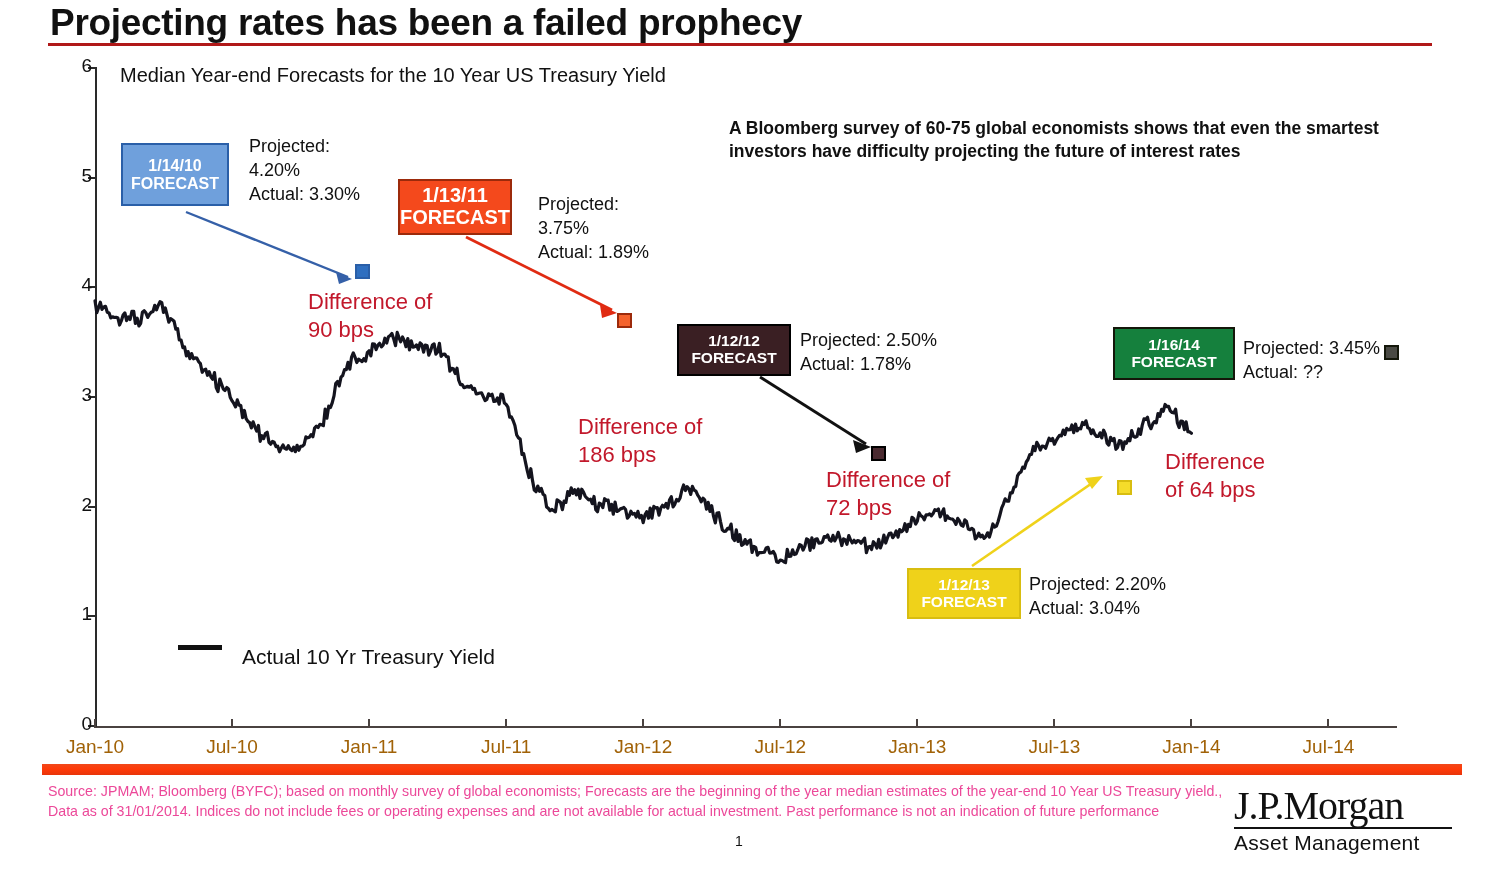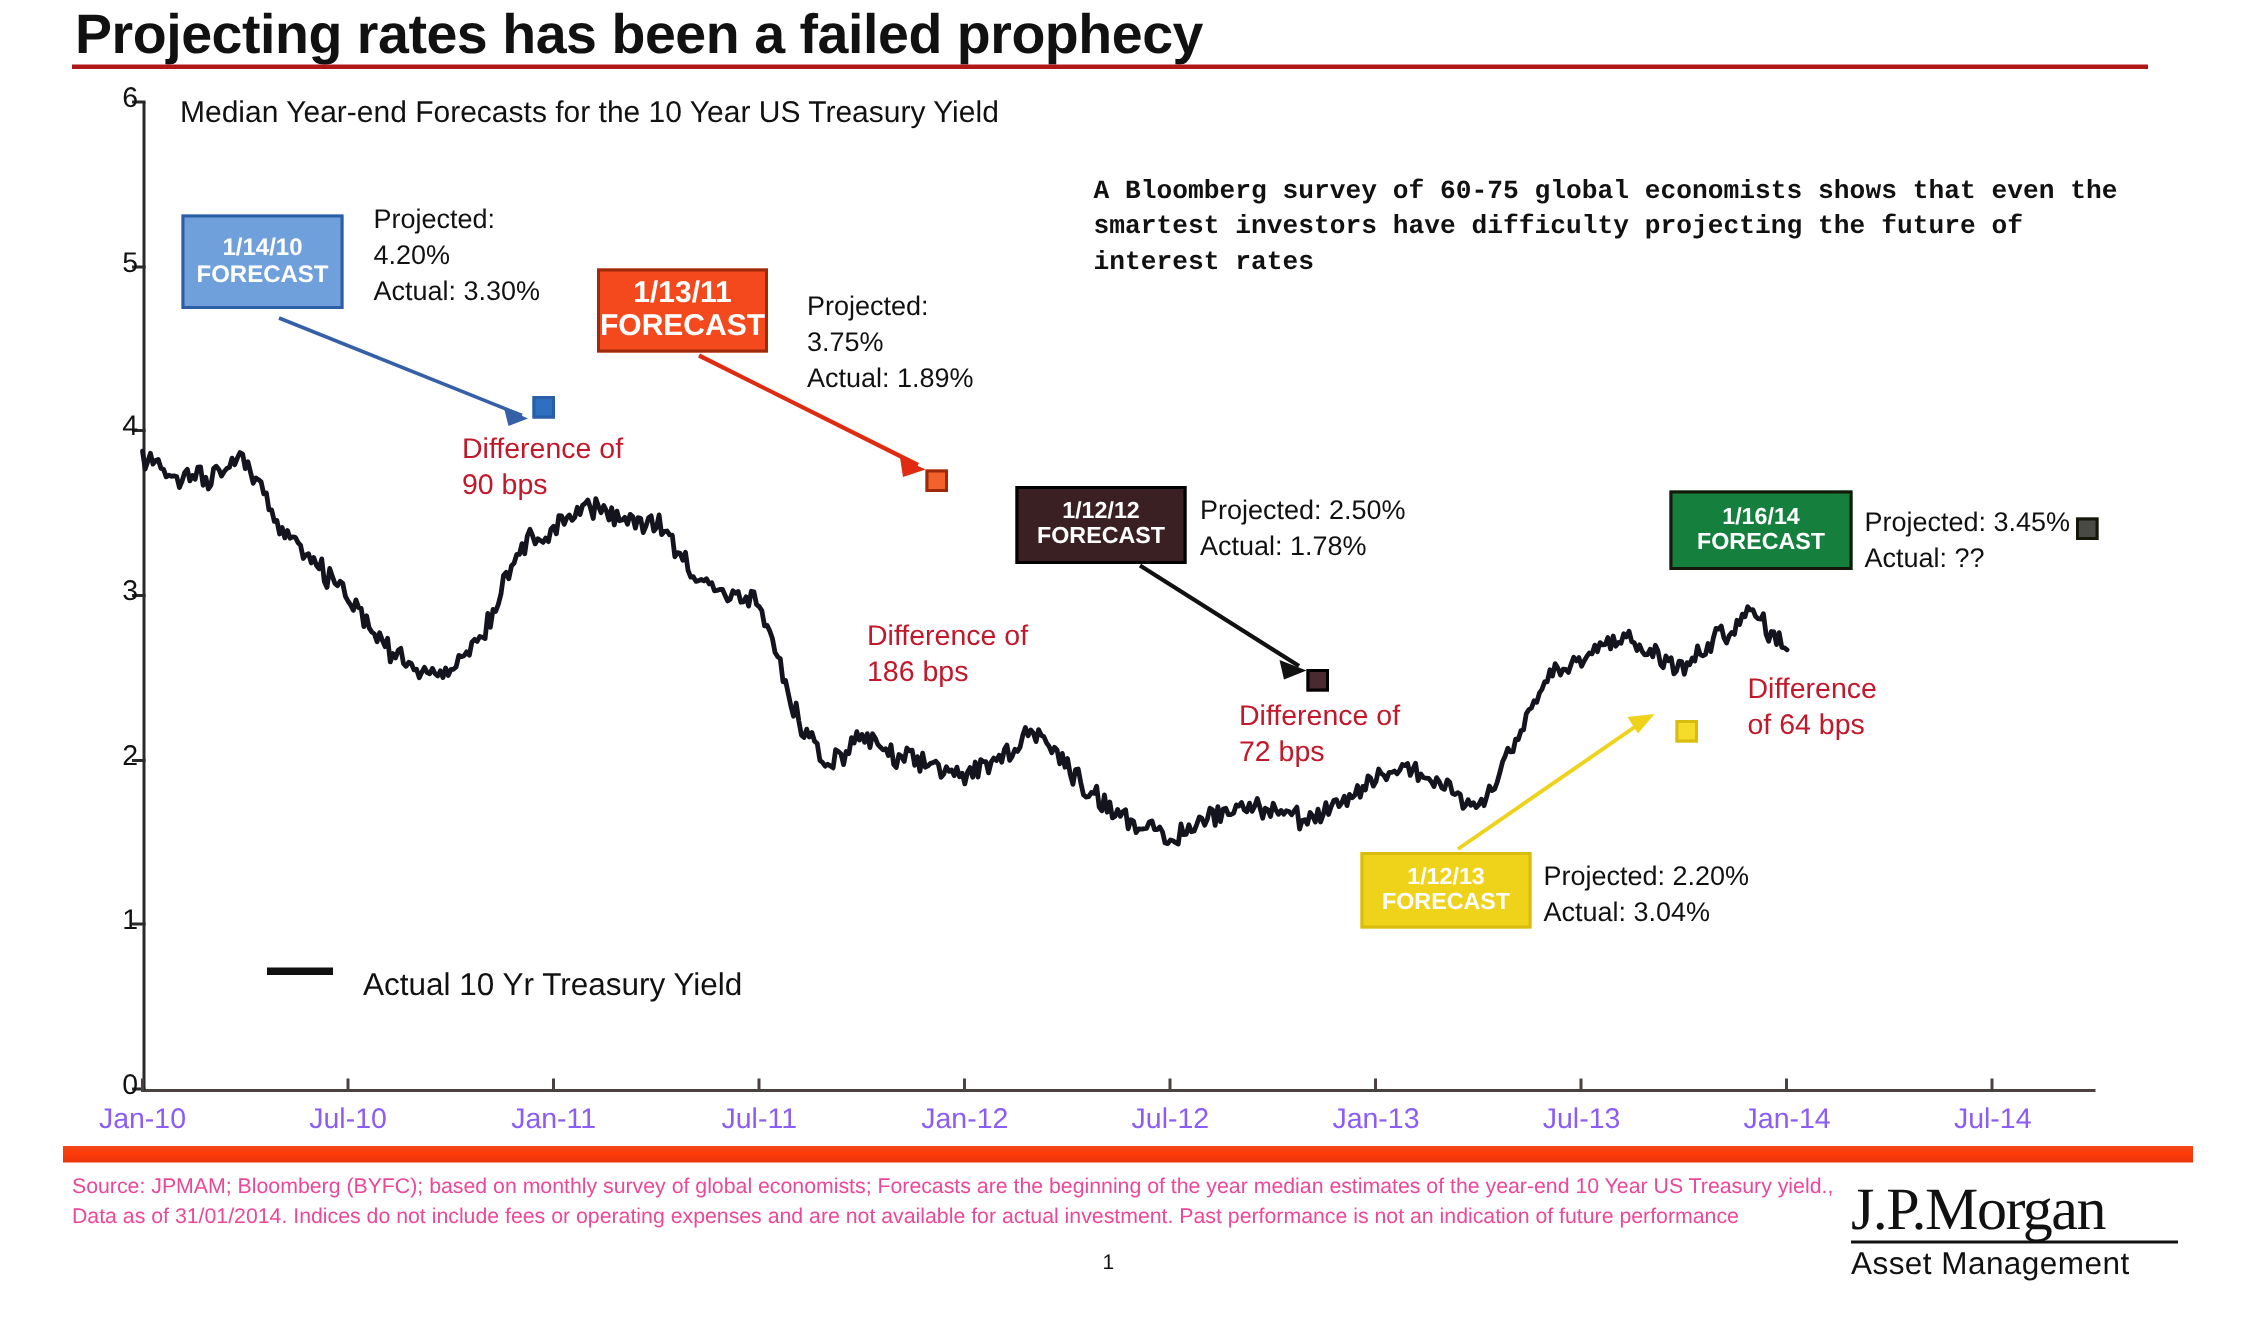--- a/index.html
+++ b/index.html
@@ -19,51 +19,51 @@
   .title-rule{
     position:absolute;left:48px;top:43px;width:1384px;height:3px;
     background:#b01818;
   }
   .axis-y{position:absolute;left:95px;top:68px;width:2px;height:660px;background:#2a2a2a;}
   .axis-x{position:absolute;left:95px;top:726px;width:1302px;height:2px;background:#4a4240;}
   .ytick{position:absolute;left:88px;width:9px;height:2px;background:#2a2a2a;}
   .ylabel{position:absolute;right:1412px;width:40px;text-align:right;
     font-size:19px;color:#111;font-weight:normal;}
   .xtick{position:absolute;top:719px;width:2px;height:9px;background:#4a4240;}
-  .xlabel{position:absolute;top:736px;font-size:19px;color:#8b5cf6;
+  .xlabel{position:absolute;top:736px;font-size:19px;color:#a16207;
     transform:translateX(-50%);white-space:nowrap;}
 
   
   .subtitle{
     position:absolute;left:120px;top:64px;font-size:20px;color:#111;white-space:nowrap;
   }
   .legend{position:absolute;left:178px;top:645px;display:flex;align-items:flex-start;gap:20px;}
   .legend-line{width:44px;height:5px;background:#111;display:block;}
   .legend-label{font-size:21px;color:#111;white-space:nowrap;}
 
   
   .blurb{
     position:absolute;left:729px;top:117px;width:700px;
-    font-size:17.5px;font-weight:bold;color:#111;line-height:1.33;font-family:Liberation Mono, monospace;
+    font-size:17.5px;font-weight:bold;color:#111;line-height:1.33;
   }
 
   
   .fbox{
     position:absolute;display:flex;flex-direction:column;
     align-items:center;justify-content:center;
     font-weight:bold;line-height:1.08;color:#ffffff;
     text-align:center;box-sizing:border-box;
   }
   .fbox span{display:block;}
 
   
   .ptext{position:absolute;font-size:18px;color:#111;line-height:1.32;white-space:nowrap;}
 
   
-  .diff{position:absolute;font-size:19px;color:#c2182b;line-height:1.28;white-space:nowrap;}
+  .diff{position:absolute;font-size:22px;color:#c2182b;line-height:1.28;white-space:nowrap;}
 
   
   .marker{position:absolute;width:15px;height:15px;box-sizing:border-box;}
 
   
   .foot-bar{position:absolute;left:42px;top:764px;width:1420px;height:11px;
     background:linear-gradient(180deg,#f0481b 0%,#ff3a08 45%,#e8340a 100%);}
   .source{
     position:absolute;left:48px;top:781px;width:1180px;
     font-size:14.2px;color:#ec4899;line-height:1.42;

